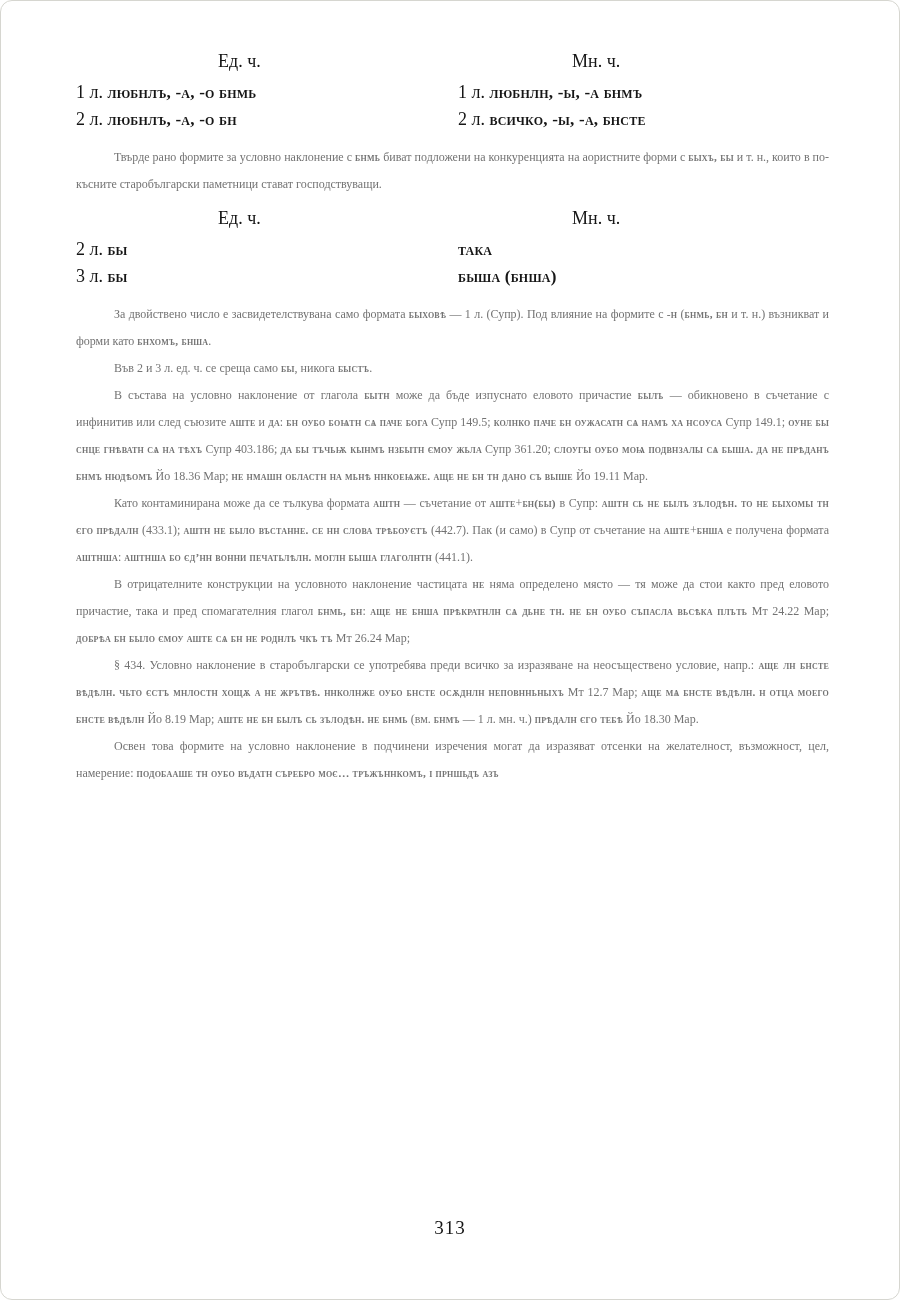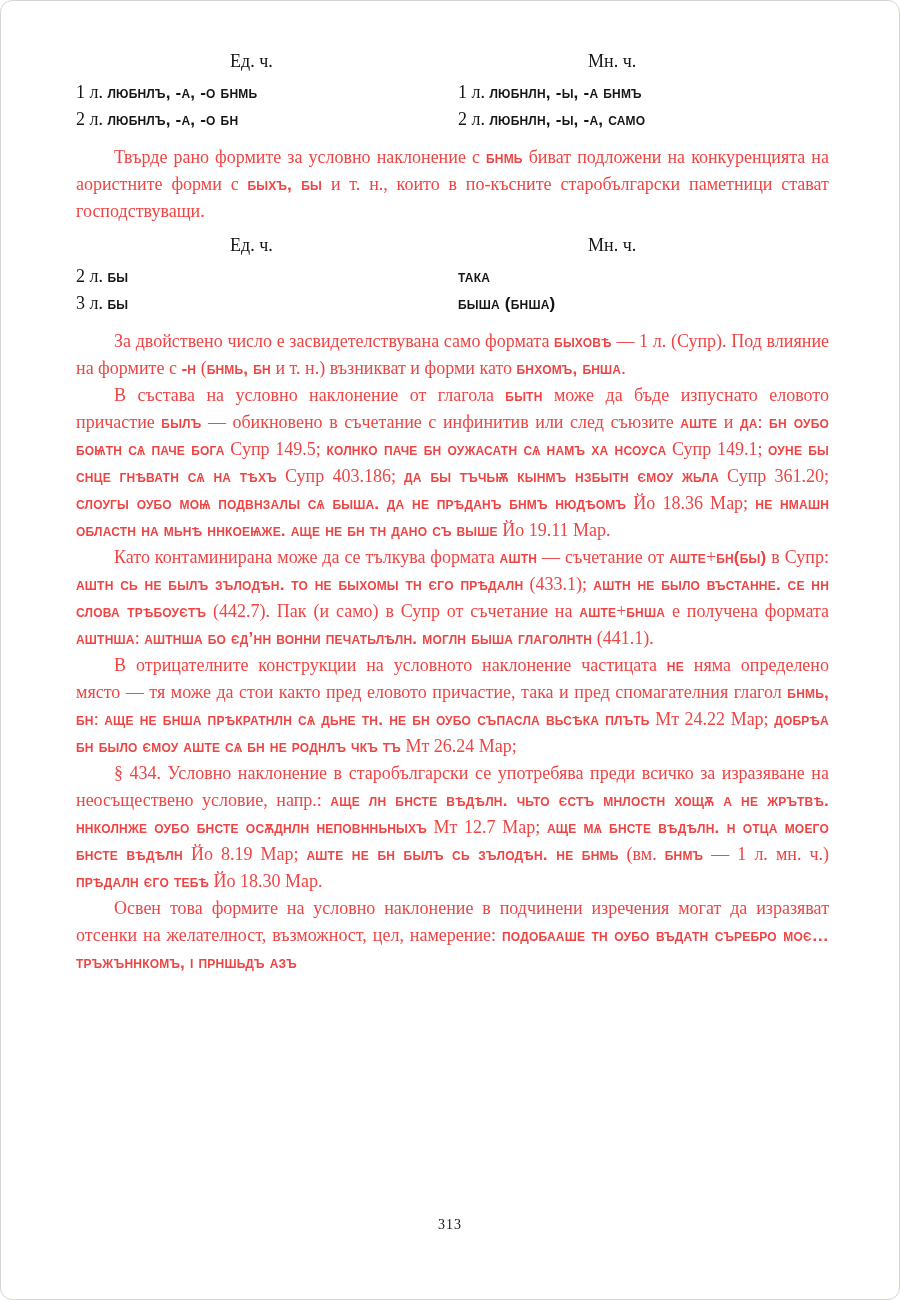--- a/index.html
+++ b/index.html
@@ -19,92 +19,93 @@
 
   .page-body {
     position:absolute;
     left:75px;
     right:70px;
     top:50px;
   }
 
   
   .para {
-    font-size:18px;
+    font-size:12px;
     line-height:27px;
     text-align:justify;
     text-indent:38px;
-    color:#ef4444;
+    color:#737373;
   }
 
   
   .ocs {
-    font-family:Liberation Sans, sans-serif;
+    font-family:Liberation Serif, serif;
     font-variant:small-caps;
     font-weight:600;
     font-size:0.95em;
     letter-spacing:0.2px;
   }
   .rom { }
 
   
   .paradigm { margin:10px 0 8px; }
   .paradigm:first-child { margin-top:0; }
   .phead { position:relative; height:31px; font-size:18px; }
-  .phead .hl { position:absolute; left:154px; }
-  .phead .hr { position:absolute; left:512px; }
+  .phead .hl { position:absolute; left:142px; }
+  .phead .hr { position:absolute; left:496px; }
   .prow { position:relative; height:27px; font-size:18px; white-space:nowrap; }
   .prow .pleft { position:absolute; left:0; }
   .prow .pright { position:absolute; left:382px; }
 
   .pagenum {
     position:absolute;
     left:0; right:0;
     top:1216px;
     text-align:center;
-    font-size:14px;
+    font-size:19px;
     letter-spacing:1px;
     color:#161616;
   }
 </style>
 </head>
 <body>
 
 <div class="page">
   <div class="page-body">
       <div class="paradigm">
         <div class="phead">
           <span class="hl">Ед. ч.</span>
           <span class="hr">Мн. ч.</span>
         </div>
         <div class="prow">
           <span class="pleft"><span class="rom">1 л. </span><span class="ocs">любнлъ, -а, -о бнмь</span></span>
           <span class="pright"><span class="rom">1 л. </span><span class="ocs">любнлн, -ы, -а бнмъ</span></span>
         </div>
         <div class="prow">
           <span class="pleft"><span class="rom">2 л. </span><span class="ocs">любнлъ, -а, -о бн</span></span>
-          <span class="pright"><span class="rom">2 л. </span><span class="ocs">любнлн, -ы, -а, само</span></span>
+          <span class="pright"><span class="rom">2 л. </span><span class="ocs">всичко, -ы, -а, бнсте</span></span>
         </div>
       </div>
       <p class="para"><span class="rom">Твърде рано формите за условно наклонение с </span><span class="ocs">бнмь</span><span class="rom"> биват подложени на конкуренцията на аористните форми с </span><span class="ocs">быхъ, бы</span><span class="rom"> и т. н., които в по-късните старобългарски паметници стават господствуващи.</span></p>
       <div class="paradigm">
         <div class="phead">
           <span class="hl">Ед. ч.</span>
           <span class="hr">Мн. ч.</span>
         </div>
         <div class="prow">
           <span class="pleft"><span class="rom">2 л. </span><span class="ocs">бы</span></span>
           <span class="pright"><span class="ocs">така</span></span>
         </div>
         <div class="prow">
           <span class="pleft"><span class="rom">3 л. </span><span class="ocs">бы</span></span>
           <span class="pright"><span class="ocs">быша (бнша)</span></span>
         </div>
       </div>
       <p class="para"><span class="rom">За двойствено число е засвидетелствувана само формата </span><span class="ocs">быховѣ</span><span class="rom"> — 1 л. (Супр). Под влияние на формите с </span><span class="ocs">-н</span><span class="rom"> (</span><span class="ocs">бнмь, бн</span><span class="rom"> и т. н.) възникват и форми като </span><span class="ocs">бнхомъ, бнша</span><span class="rom">.</span></p>
+      <p class="para"><span class="rom">Във 2 и 3 л. ед. ч. се среща само </span><span class="ocs">бы</span><span class="rom">, никога </span><span class="ocs">быстъ</span><span class="rom">.</span></p>
       <p class="para"><span class="rom">В състава на условно наклонение от глагола </span><span class="ocs">бытн</span><span class="rom"> може да бъде изпуснато еловото причастие </span><span class="ocs">былъ</span><span class="rom"> — обикновено в съчетание с инфинитив или след съюзите </span><span class="ocs">аште</span><span class="rom"> и </span><span class="ocs">да</span><span class="rom">: </span><span class="ocs">бн оубо боѩтн сѧ паче бога</span><span class="rom"> Супр 149.5; </span><span class="ocs">колнко паче бн оужасатн сѧ намъ ха нсоуса</span><span class="rom"> Супр 149.1; </span><span class="ocs">оуне бы снце гнѣватн сѧ на тѣхъ</span><span class="rom"> Супр 403.186; </span><span class="ocs">да бы тъчьѭ кынмъ нзбытн ємоу жьла</span><span class="rom"> Супр 361.20; </span><span class="ocs">слоугы оубо моѩ подвнзалы сѧ быша. да не прѣданъ бнмъ нюдѣомъ</span><span class="rom"> Йо 18.36 Мар; </span><span class="ocs">не нмашн областн на мьнѣ ннкоеѩже. аще не бн тн дано съ выше</span><span class="rom"> Йо 19.11 Мар.</span></p>
       <p class="para"><span class="rom">Като контаминирана може да се тълкува формата </span><span class="ocs">аштн</span><span class="rom"> — съчетание от </span><span class="ocs">аште</span><span class="rom">+</span><span class="ocs">бн(бы)</span><span class="rom"> в Супр: </span><span class="ocs">аштн сь не былъ зълодѣн. то не быхомы тн єго прѣдалн</span><span class="rom"> (433.1); </span><span class="ocs">аштн не было въстанне. се нн слова трѣбоуєтъ</span><span class="rom"> (442.7). Пак (и само) в Супр от съчетание на </span><span class="ocs">аште</span><span class="rom">+</span><span class="ocs">бнша</span><span class="rom"> е получена формата </span><span class="ocs">аштнша</span><span class="rom">: </span><span class="ocs">аштнша бо єд’нн вонни печатьлѣлн. моглн быша глаголнтн</span><span class="rom"> (441.1).</span></p>
       <p class="para"><span class="rom">В отрицателните конструкции на условното наклонение частицата </span><span class="ocs">не</span><span class="rom"> няма определено място — тя може да стои както пред еловото причастие, така и пред спомагателния глагол </span><span class="ocs">бнмь, бн</span><span class="rom">: </span><span class="ocs">аще не бнша прѣкратнлн сѧ дьне тн. не бн оубо съпасла вьсѣка плъть</span><span class="rom"> Мт 24.22 Мар; </span><span class="ocs">добрѣа бн было ємоу аште сѧ бн не роднлъ чкъ тъ</span><span class="rom"> Мт 26.24 Мар;</span></p>
       <p class="para"><span class="rom">§ 434. Условно наклонение в старобългарски се употребява преди всичко за изразяване на неосъществено условие, напр.: </span><span class="ocs">аще лн бнсте вѣдѣлн. чьто єстъ мнлостн хощѫ а не жрътвѣ. ннколнже оубо бнсте осѫднлн неповнньныхъ</span><span class="rom"> Мт 12.7 Мар; </span><span class="ocs">аще мѧ бнсте вѣдѣлн. н отца моего бнсте вѣдѣлн</span><span class="rom"> Йо 8.19 Мар; </span><span class="ocs">аште не бн былъ сь зълодѣн. не бнмь</span><span class="rom"> (вм. </span><span class="ocs">бнмъ</span><span class="rom"> — 1 л. мн. ч.) </span><span class="ocs">прѣдалн єго тебѣ</span><span class="rom"> Йо 18.30 Мар.</span></p>
       <p class="para"><span class="rom">Освен това формите на условно наклонение в подчинени изречения могат да изразяват отсенки на желателност, възможност, цел, намерение: </span><span class="ocs">подобааше тн оубо въдатн съребро моє… тръжъннкомъ, і прншьдъ азъ</span></p>
     </div>
   <div class="pagenum">313</div>
 </div>
 
 </body></html>

